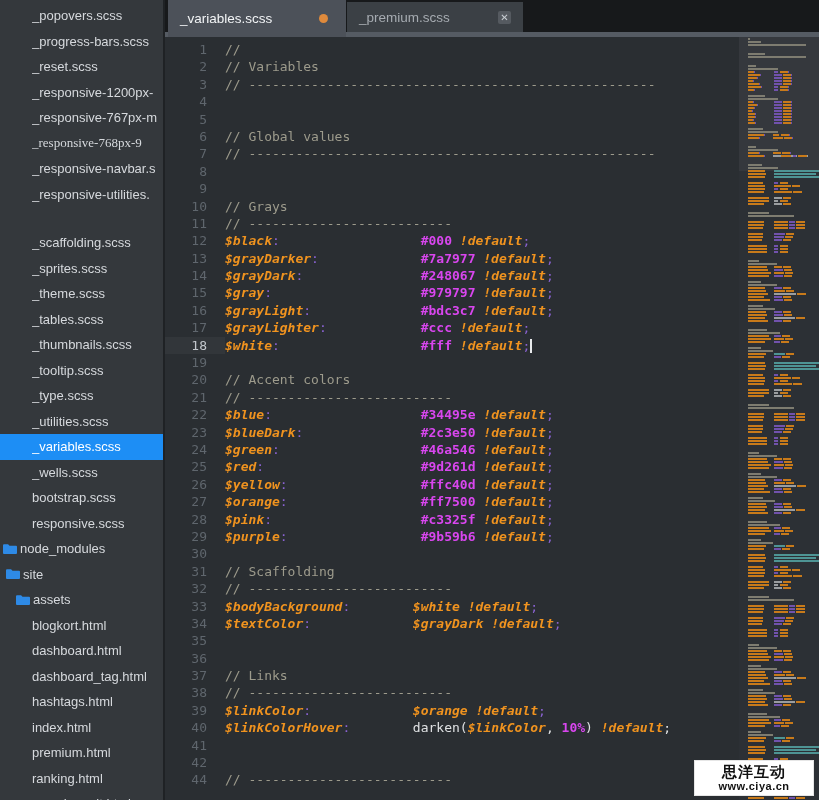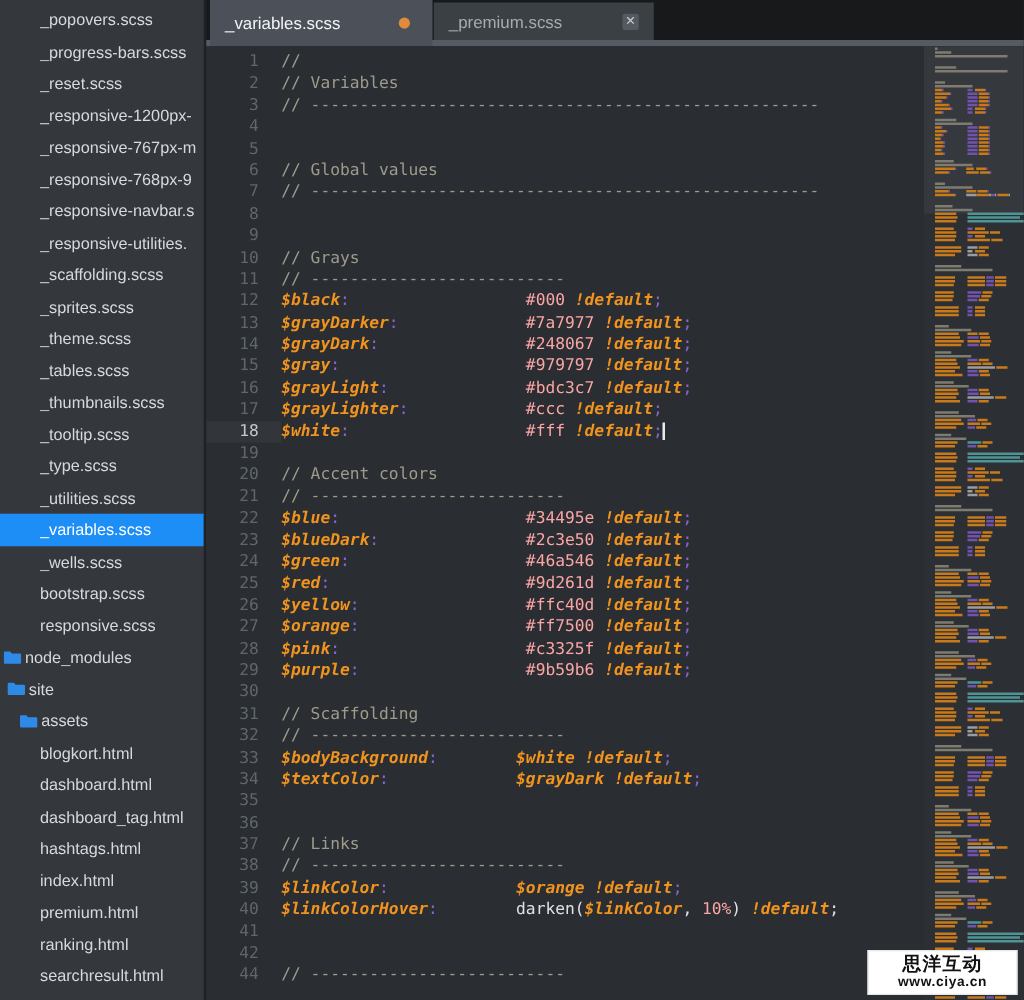--- a/index.html
+++ b/index.html
@@ -48,21 +48,21 @@
   }
   .line{display:flex;height:17.4px;line-height:17.4px;white-space:pre;}
   .line .num{
     flex:0 0 42px;width:42px;text-align:right;padding-right:18px;box-sizing:content-box;
     color:#5f666d;
   }
   .line.cur .num{background:#32363a;color:#c3c8cd;}
   .line .src{white-space:pre;}
   .tk-c{color:#9d9b8c;}
   .tk-v{color:#f0931f;font-style:italic;font-weight:bold;}
-  .tk-h{color:#fca5a5;}
+  .tk-h{color:#d946ef;font-weight:bold;}
   .tk-pn{color:#8a63d2;}
   .tk-p{color:#dfe1e3;}
   .caret{display:inline-block;width:1.5px;height:14px;background:#e8eaec;vertical-align:-3px;}
   
   #minimap{
     position:absolute;left:739px;top:37px;width:80px;height:763px;
     background:#2c3035;overflow:hidden;
   }
   #minimap .viewport{position:absolute;left:0;top:0;width:80px;background:rgba(255,255,255,0.045);}
   #minimap .mseg{position:absolute;height:2px;}
@@ -93,30 +93,30 @@
     </div>
     <div class="si" style="padding-left: 32px;">
       <span class="lbl">_reset.scss</span>
     </div>
     <div class="si" style="padding-left: 32px;">
       <span class="lbl">_responsive-1200px-</span>
     </div>
     <div class="si" style="padding-left: 32px;">
       <span class="lbl">_responsive-767px-m</span>
     </div>
-    <div class="si" style="padding-left: 32px;">
+    <div class="si" style="padding-left: 32px; font-family: Liberation Serif, serif;">
       <span class="lbl">_responsive-768px-9</span>
     </div>
     <div class="si" style="padding-left: 32px;">
       <span class="lbl">_responsive-navbar.s</span>
     </div>
     <div class="si" style="padding-left: 32px;">
       <span class="lbl">_responsive-utilities.</span>
     </div>
-    <div class="si" style="padding-left: 32px;">
+    <div class="si" style="padding-left: 32px; margin-top: 23px;">
       <span class="lbl">_scaffolding.scss</span>
     </div>
     <div class="si" style="padding-left: 32px;">
       <span class="lbl">_sprites.scss</span>
     </div>
     <div class="si" style="padding-left: 32px;">
       <span class="lbl">_theme.scss</span>
     </div>
     <div class="si" style="padding-left: 32px;">
       <span class="lbl">_tables.scss</span>

